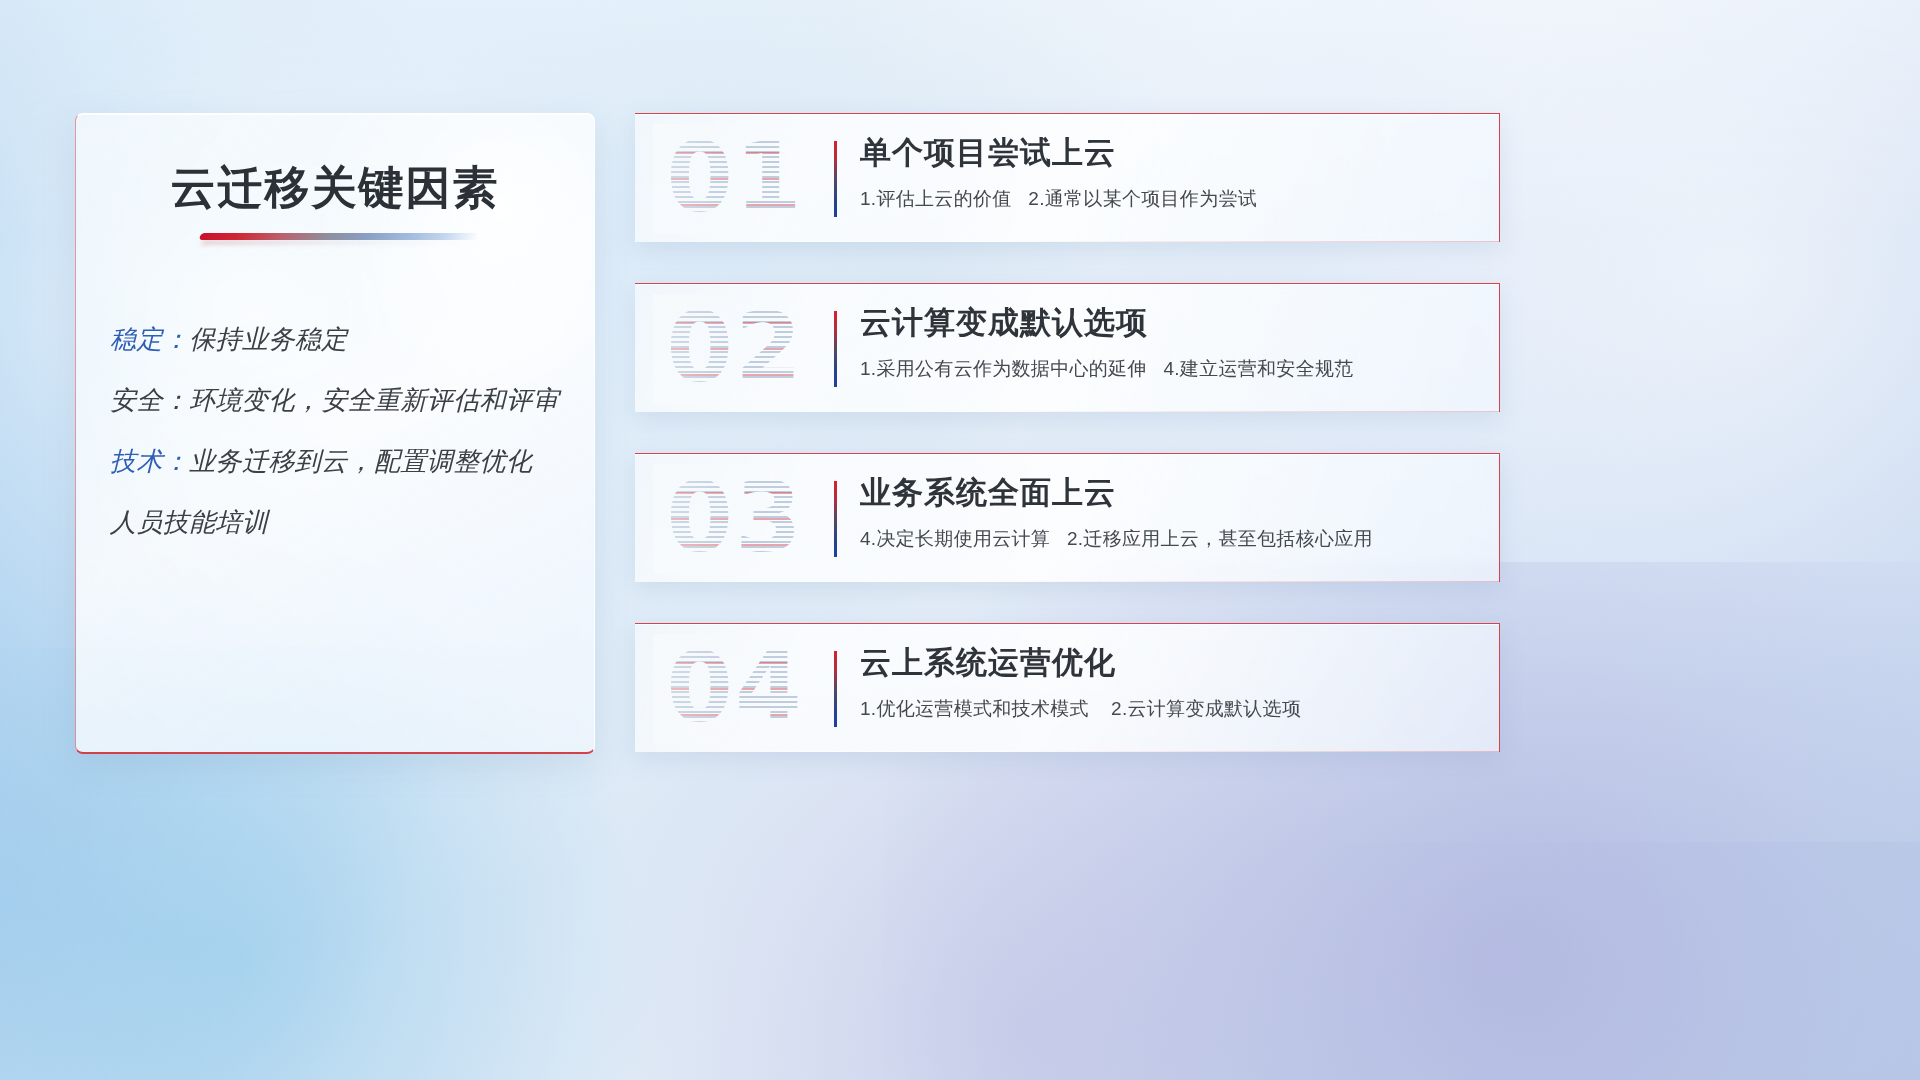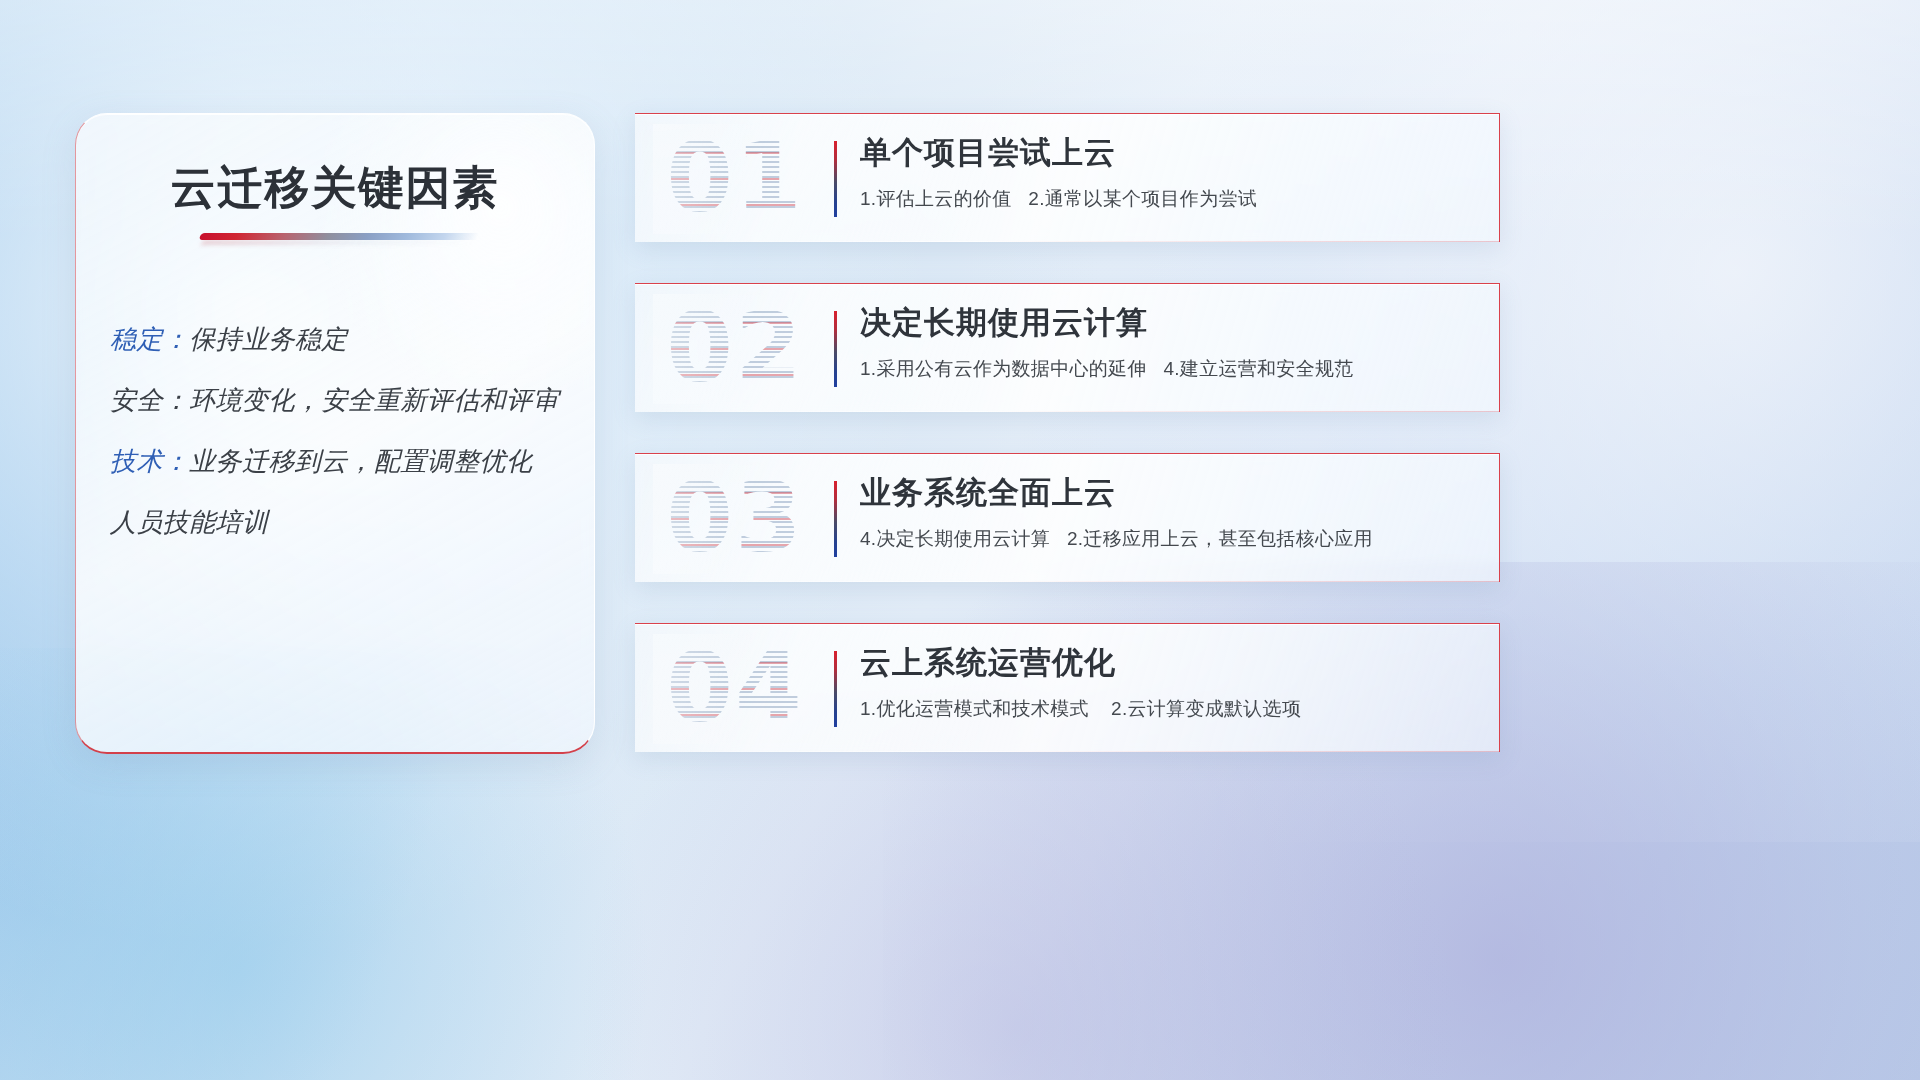--- a/index.html
+++ b/index.html
@@ -51,21 +51,21 @@
     background:radial-gradient(ellipse at 46% 42%, rgba(150,205,236,.58) 0%, rgba(170,214,240,0) 70%);
   }
   .bg-topwhite {
     position:absolute; left:0; top:0; width:100%; height:22%;
     background:linear-gradient(180deg, rgba(255,255,255,.42) 0%, rgba(255,255,255,0) 100%);
   }
 
   
   #left-panel {
     position:absolute; left:75px; top:113px; width:520px; height:641px;
-    border-radius:32px;
+    border-radius:8px;
     background:linear-gradient(152deg,
        rgba(255,255,255,.62) 0%,
        rgba(250,253,255,.70) 26%,
        rgba(255,255,255,.80) 52%,
        rgba(248,251,255,.74) 78%,
        rgba(243,248,254,.66) 100%);
     border:1px solid rgba(255,255,255,.92);
     border-bottom:2px solid #d3404a;
     border-left:1.5px solid rgba(214,70,78,.55);
     box-shadow:0 10px 34px rgba(110,140,180,.17), inset 0 1px 0 rgba(255,255,255,.9);
@@ -248,21 +248,21 @@
         <div class="card-sub">1.评估上云的价值   2.通常以某个项目作为尝试</div>
       </div>
     </article>
     <article class="card">
       <div class="card-sheen"></div>
       <div class="card-num">02</div>
       <div class="card-num-red">02</div>
       <div class="card-num-mask"></div>
       <div class="card-divider"></div>
       <div class="card-body">
-        <div class="card-title">决定长期使用云计算</div>
+        <div class="card-title">云计算变成默认选项</div>
         <div class="card-sub">1.采用公有云作为数据中心的延伸   4.建立运营和安全规范</div>
       </div>
     </article>
     <article class="card">
       <div class="card-sheen"></div>
       <div class="card-num">03</div>
       <div class="card-num-red">03</div>
       <div class="card-num-mask"></div>
       <div class="card-divider"></div>
       <div class="card-body">

